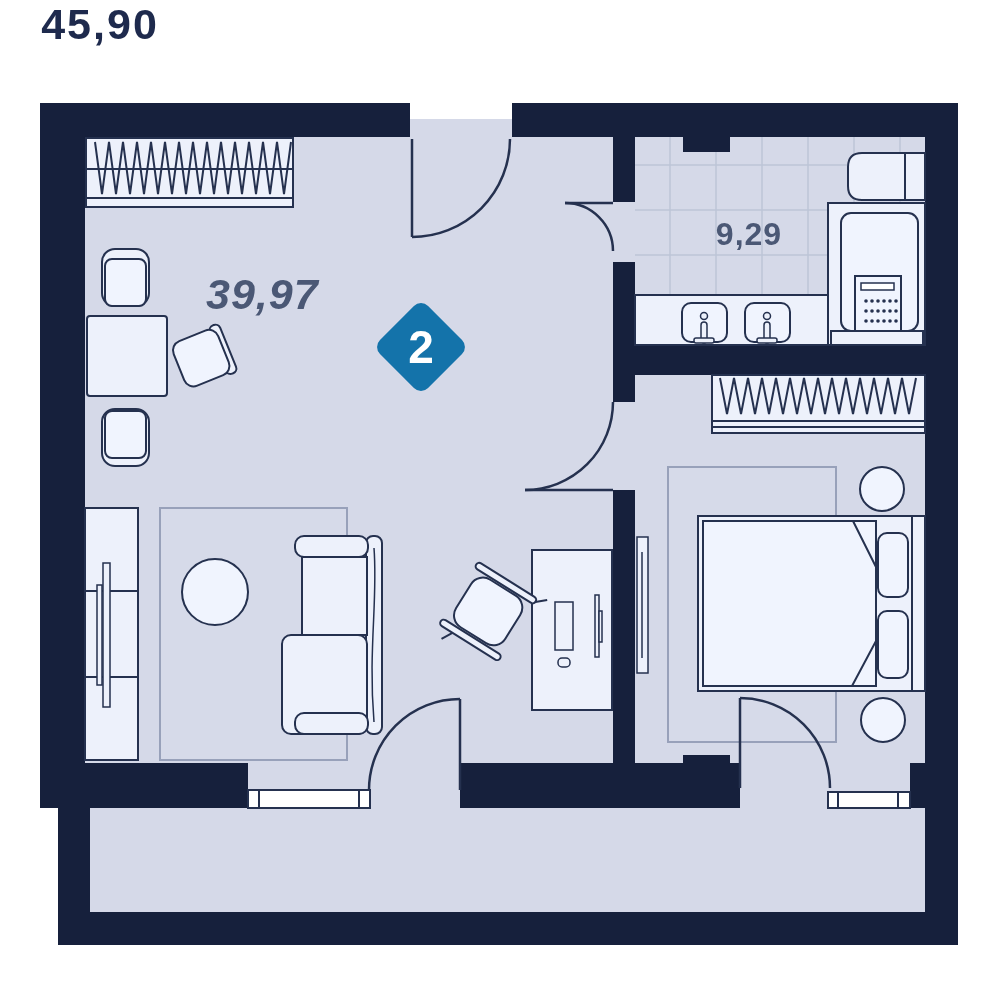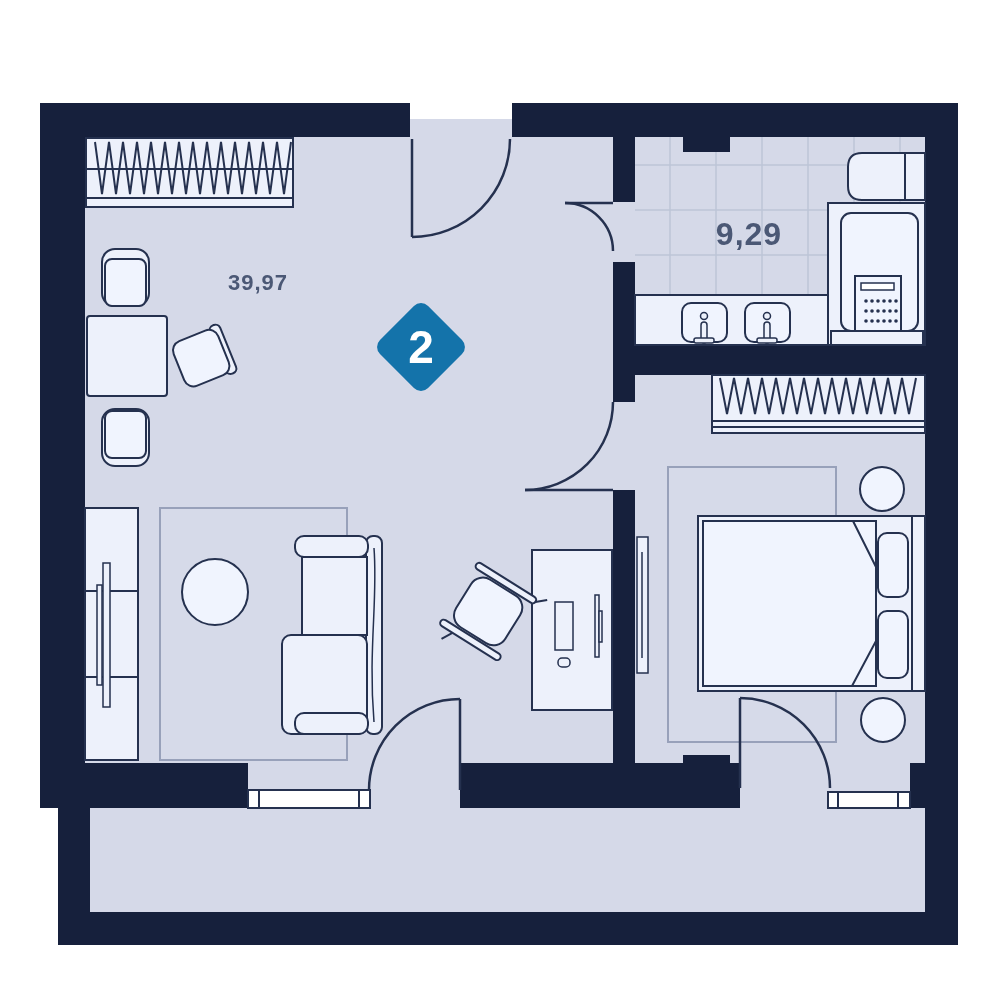--- a/index.html
+++ b/index.html
@@ -1,21 +1,21 @@
 <!DOCTYPE html>
 <html><head>
 <meta charset="utf-8">
 <style>
   html,body{margin:0;padding:0;background:#ffffff;}
   #stage{position:relative;width:1000px;height:1000px;background:#ffffff;overflow:hidden;
          font-family:"Liberation Sans",sans-serif;}
   #plan-svg{position:absolute;left:0;top:0;}
   .area-label{position:absolute;text-align:center;font-weight:bold;color:#4B5875;
               letter-spacing:1px;}
-  #living-area-label{left:206px;top:270px;width:104px;font-size:22px;}
+  #living-area-label{left:206px;top:270px;width:104px;font-size:43px;font-style:italic;}
   #bathroom-area-label{left:697px;top:216px;width:104px;font-size:32px;}
   #total-area-label{left:318px;top:406px;width:200px;font-size:43px;font-weight:bold;
                     color:#1E2A4D;letter-spacing:2px;text-align:center;}
   #badge-diamond{position:absolute;left:387px;top:313px;width:68px;height:68px;
                  background:#1473AA;transform:rotate(45deg);border-radius:10px;}
   #badge-number{position:absolute;left:373px;top:299px;width:96px;height:96px;
                 display:flex;align-items:center;justify-content:center;
                 color:#ffffff;font-size:46px;font-weight:bold;}
 </style>
 </head>
@@ -229,13 +229,14 @@
       <line x1="740" y1="698" x2="740" y2="788"></line>
       <path d="M740,698 A90,90 0 0 1 830,788"></path>
     </g>
   </g>
 </svg>
 
   <div class="area-label" id="living-area-label">39,97</div>
   <div class="area-label" id="bathroom-area-label">9,29</div>
   <div id="badge-diamond"></div>
   <div id="badge-number">2</div>
+  <div id="total-area-label">45,90</div>
 </div>
 
 </body></html>

